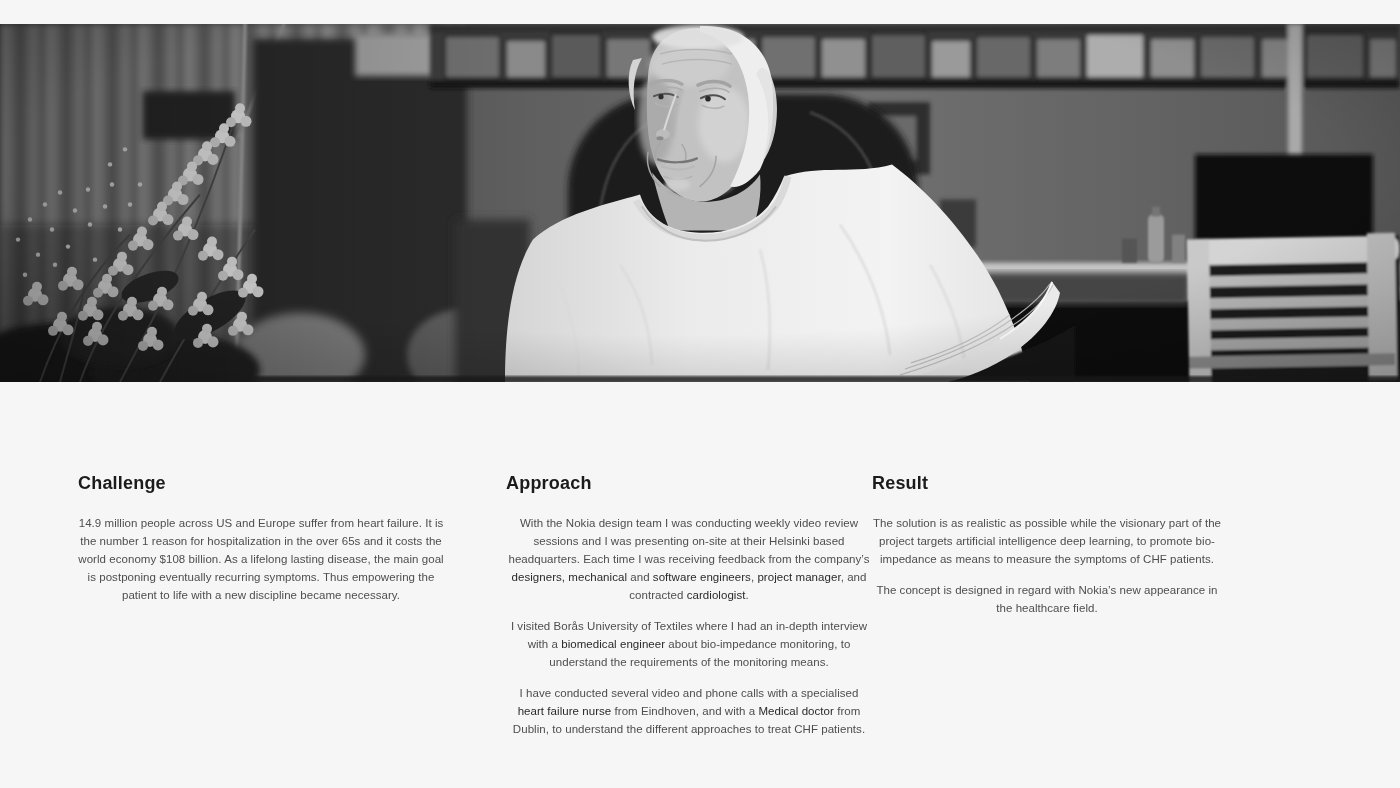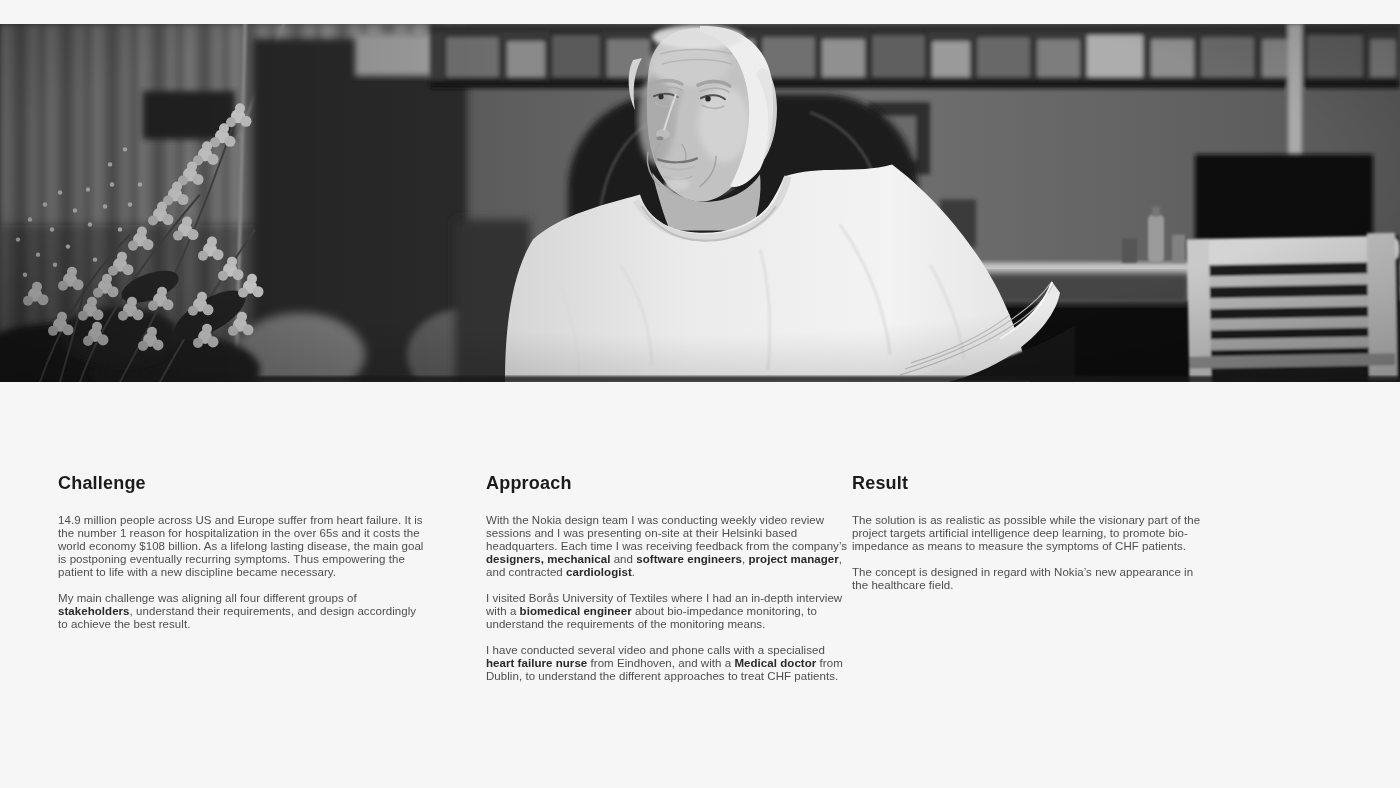--- a/index.html
+++ b/index.html
@@ -1,25 +1,25 @@
 <!DOCTYPE html>
 <html lang="en"><head>
 <meta charset="utf-8">
 <style>
   html,body{margin:0;padding:0;width:1400px;height:788px;overflow:hidden;
     background:#f6f6f6;font-family:"Liberation Sans","DejaVu Sans",sans-serif;}
   .page{width:1400px;height:788px;background:#f6f6f6;}
   .topbar{height:24px;background:#f6f6f6;}
   .hero{margin:0;height:358px;background:#2d2d2d;}
   .hero svg{display:block;width:1400px;height:358px;}
-  .cols{display:flex;box-sizing:border-box;padding:91px 0 0 58px;}
+  .cols{display:flex;box-sizing:border-box;padding:91px 0 0 78px;}
   .col h2{font-size:18px;font-weight:600;letter-spacing:.2px;color:#1b1b1b;margin:0 0 20px 0;}
-  .col p{font-size:11.5px;line-height:13px;letter-spacing:.05px;color:#4e4e4e;margin:13px 0 0 0;}
+  .col p{font-size:11.5px;line-height:18px;letter-spacing:.05px;color:#4e4e4e;margin:13px 0 0 0;text-align:center;}
   .col p:first-of-type{margin-top:0;}
-  .col p .b{font-weight:700;color:#2a2a2a;}
+  .col p .b{font-weight:400;color:#2a2a2a;}
   .col-challenge{width:366px;margin-right:62px;}
   .col-approach{width:366px;}
   .col-result{width:350px;}
 </style>
 </head>
 <body>
 
 <div class="page">
 
   <header class="topbar"></header>
@@ -315,21 +315,20 @@
 
       <rect width="1400" height="357" fill="url(#lsh)"></rect>
       <rect width="1400" height="357" fill="url(#vig)"></rect>
     </svg>
   </figure>
 
   <main class="cols">
     <section class="col col-challenge">
       <h2>Challenge</h2>
       <p><span>14.9 million people across US and Europe suffer from heart failure. It is the number 1 reason for hospitalization in the over 65s and it costs the world economy $108 billion. As a lifelong lasting disease, the main goal is postponing eventually recurring symptoms. Thus empowering the patient to life with a new discipline became necessary.</span></p>
-      <p><span>My main challenge was aligning all four different groups of </span><span class="b">stakeholders</span><span>, understand their requirements, and design accordingly to achieve the best result.</span></p>
     </section>
     <section class="col col-approach">
       <h2>Approach</h2>
       <p><span>With the Nokia design team I was conducting weekly video review sessions and I was presenting on-site at their Helsinki based headquarters. Each time I was receiving feedback from the company’s </span><span class="b">designers, mechanical</span><span> and </span><span class="b">software engineers</span><span>, </span><span class="b">project manager</span><span>, and contracted </span><span class="b">cardiologist</span><span>.</span></p>
       <p><span>I visited Borås University of Textiles where I had an in-depth interview with a </span><span class="b">biomedical engineer</span><span> about bio-impedance monitoring, to understand the requirements of the monitoring means.</span></p>
       <p><span>I have conducted several video and phone calls with a specialised </span><span class="b">heart failure nurse</span><span> from Eindhoven, and with a </span><span class="b">Medical doctor</span><span> from Dublin, to understand the different approaches to treat CHF patients.</span></p>
     </section>
     <section class="col col-result">
       <h2>Result</h2>
       <p><span>The solution is as realistic as possible while the visionary part of the project targets artificial intelligence deep learning, to promote bio-impedance as means to measure the symptoms of CHF patients.</span></p>

